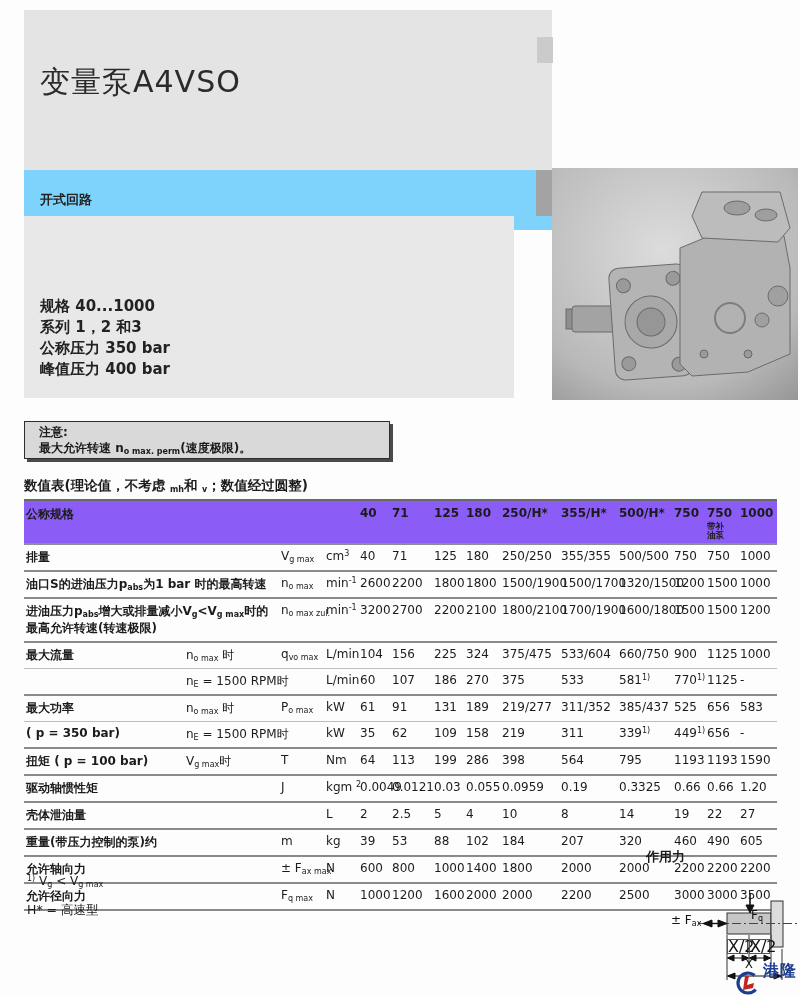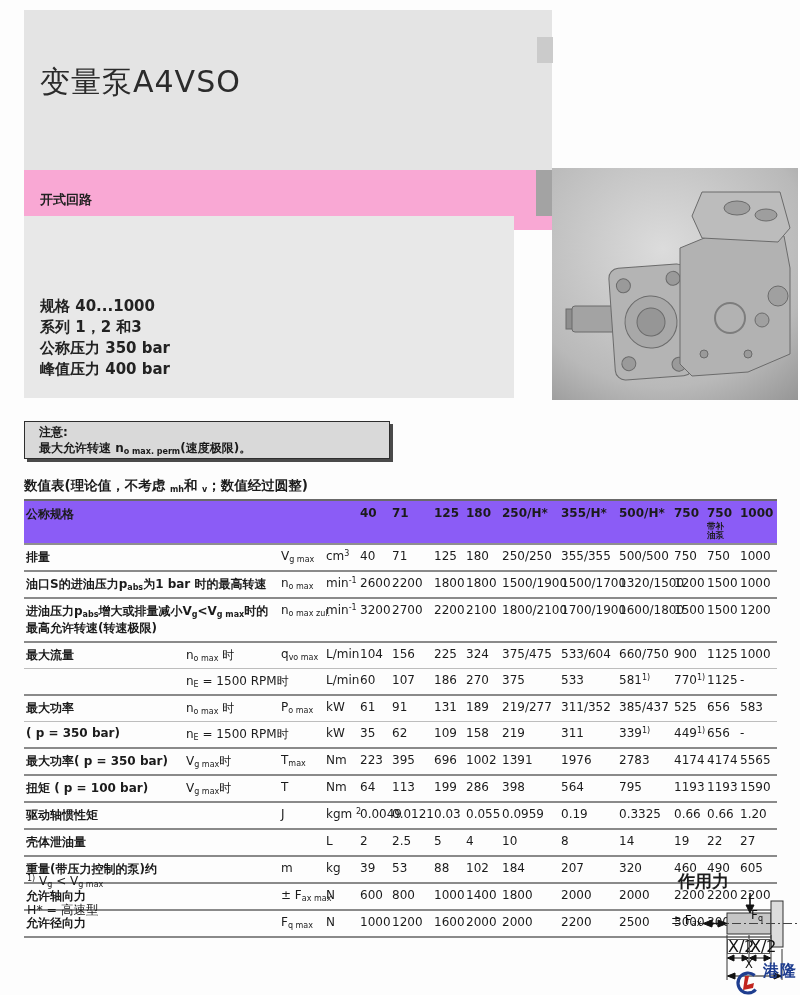--- a/index.html
+++ b/index.html
@@ -4,21 +4,21 @@
 <style>
   * { box-sizing: border-box; }
   body { margin:0; background:#ffffff; }
   .page { position:relative; width:800px; height:995px; background:#fdfdfd;
           font-family:"DejaVu Sans","Liberation Sans",sans-serif; color:#1b1b1b; overflow:hidden; }
 
   .header-box { position:absolute; left:24px; top:10px; width:528px; height:160px; background:#e4e4e4; }
   .page-title { position:absolute; left:16px; top:52px; margin:0; font-size:30px; font-weight:500;
                 letter-spacing:1px; color:#2b2b2b; }
   .sq-top  { position:absolute; left:537px; top:37px;  width:16px; height:26px; background:#cbcbcb; }
-  .band    { position:absolute; left:24px;  top:170px; width:528px; height:60px; background:#f9a8d4;
+  .band    { position:absolute; left:24px;  top:170px; width:528px; height:60px; background:#7dd3fc;
              display:flex; align-items:center; }
   .band span { margin-left:16px; font-size:13px; font-weight:700; color:#222; }
   .sq-band { position:absolute; left:536px; top:170px; width:16px; height:46px; background:#a3a3a3; }
 
   .specs-box { position:absolute; left:24px; top:216px; width:490px; height:182px; background:#e8e8e8; }
   .specs { position:absolute; left:16px; top:80px; font-size:15px; font-weight:600; line-height:21px; color:#222; }
 
   .photo { position:absolute; left:552px; top:168px; width:246px; height:232px; }
 
   .notice { position:absolute; left:24px; top:421px; width:366px; height:38px; background:#d9d9d9;
@@ -36,21 +36,21 @@
   td.lbl { font-weight:700; white-space:pre; }
   td.cond, td.sym, td.unit, td.val { font-weight:400; white-space:nowrap; }
   tr.major td { border-bottom:2px solid #8a8a8a; }
   tr.minor td { border-bottom:1px solid #bdbdbd; }
   sub { font-size:8px; vertical-align:-2px; }
   sup { font-size:8px; vertical-align:4px; }
 
   .footnote { position:absolute; left:27px; font-size:12px; }
   .fn1 { top:874px; } .fn2 { top:902px; font-size:12.5px; }
 
-  .diagram-title { position:absolute; left:646px; top:870px; font-size:17px; font-weight:700;margin-left:32px; }
+  .diagram-title { position:absolute; left:646px; top:848px; font-size:13px; font-weight:700; }
   .diagram { position:absolute; left:640px; top:885px; }
   .dlabel { position:absolute; font-size:12px; color:#111; }
   .lab-fq  { left:751px; top:908px;text-align:center; }
   .lab-fax { left:671px; top:913px; }
   .dim-box { position:absolute; width:21px; height:15px; border:1px solid #555; font-size:16px;
              line-height:13px; text-align:center; color:#111; }
   .lab-x2a { left:727px; top:939px; }
   .lab-x2b { left:749px; top:939px; }
   .lab-x   { left:745px; top:957px; font-size:11.5px; }
 
@@ -261,36 +261,20 @@
           <td class="val">35</td>
           <td class="val">62</td>
           <td class="val">109</td>
           <td class="val">158</td>
           <td class="val">219</td>
           <td class="val">311</td>
           <td class="val">339<sup>1)</sup></td>
           <td class="val">449<sup>1)</sup></td>
           <td class="val">656</td>
           <td class="val">-</td>
-        </tr>
-        <tr class="major">
-          <td class="lbl">最大功率( p = 350 bar)</td>
-          <td class="cond">V<sub>g max</sub>时</td>
-          <td class="sym">T<sub>max</sub></td>
-          <td class="unit">Nm</td>
-          <td class="val">223</td>
-          <td class="val">395</td>
-          <td class="val">696</td>
-          <td class="val">1002</td>
-          <td class="val">1391</td>
-          <td class="val">1976</td>
-          <td class="val">2783</td>
-          <td class="val">4174</td>
-          <td class="val">4174</td>
-          <td class="val">5565</td>
         </tr>
         <tr class="major">
           <td class="lbl">扭矩 ( p = 100 bar)</td>
           <td class="cond">V<sub>g max</sub>时</td>
           <td class="sym">T</td>
           <td class="unit">Nm</td>
           <td class="val">64</td>
           <td class="val">113</td>
           <td class="val">199</td>
           <td class="val">286</td>

